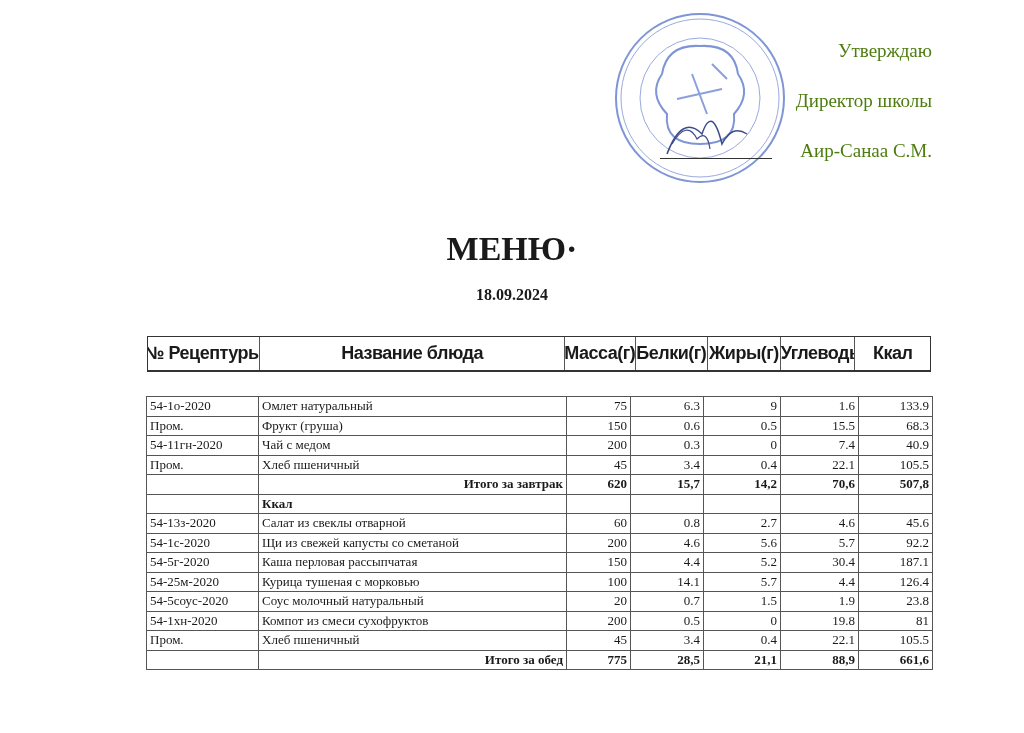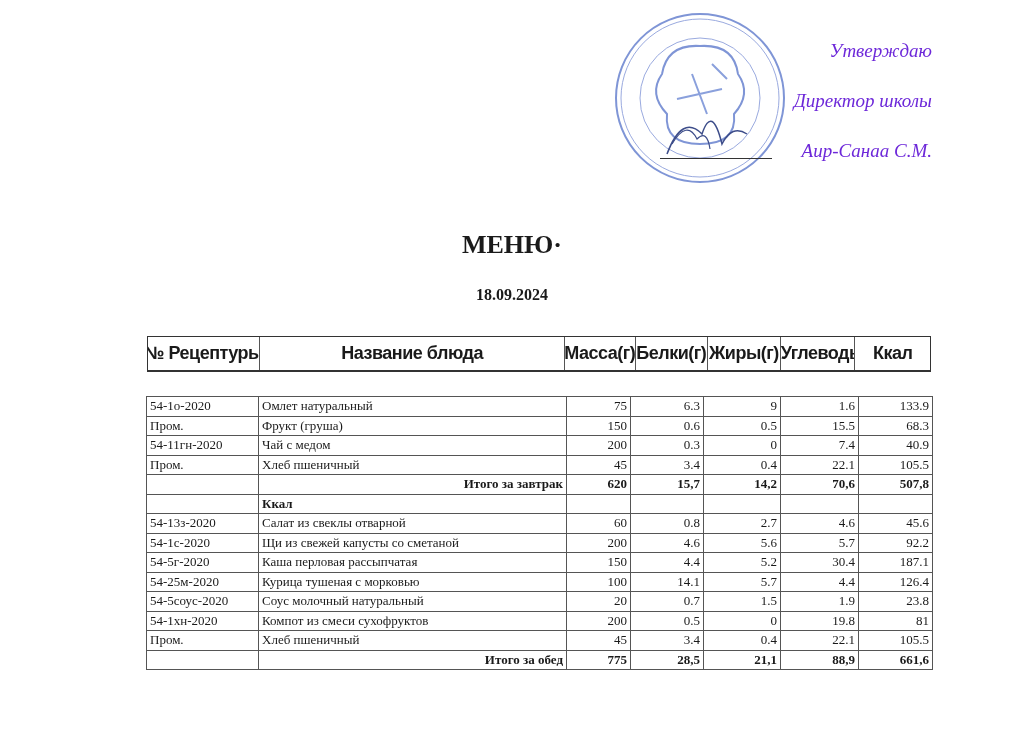--- a/index.html
+++ b/index.html
@@ -1,24 +1,24 @@
 <!DOCTYPE html>
 <html><head>
 <meta charset="utf-8">
 <style>
   html, body { margin:0; padding:0; background:#ffffff; }
   body { width:1024px; height:733px; position:relative; overflow:hidden; font-family:"Liberation Serif", serif; color:#1a1a1a; }
   .stamp { position:absolute; left:612px; top:4px; width:175px; height:188px; }
-  .approve { position:absolute; right:92px; font-size:19px; color:#6d28d9;font-style:italic; }
+  .approve { position:absolute; right:92px; font-size:19px; color:#4d7c0f; }
   .approve.l1 { top:40px; }
   .approve.l2 { top:90px; }
   .approve.l3 { top:140px; }
   .sig-line { position:absolute; left:660px; top:158px; width:112px; border-bottom:1px solid #333; }
   .title { position:absolute; left:0; width:1024px; text-align:center; font-weight:bold; }
-  .title.t1 { top:230px; font-size:26px; }
+  .title.t1 { top:230px; font-size:34px; }
   .title.t2 { top:286px; font-size:16px; }
   .hdr { position:absolute; left:147px; top:336px; width:782px; height:33px; border:1.5px solid #333; border-bottom-width:2.5px; display:flex; font-family:"Liberation Sans Narrow","Liberation Sans",sans-serif; font-size:18px; font-weight:bold; }
   .hdr div { border-right:1px solid #555; display:flex; align-items:center; justify-content:center; white-space:nowrap; overflow:hidden; letter-spacing:-0.5px; }
   .hdr div:last-child { border-right:none; }
   table { position:absolute; left:146px; top:396px; border-collapse:collapse; font-size:13px; }
   td { border:1px solid #555; height:18.5px; padding:0 3px; line-height:18px; white-space:nowrap; }
   td.num { text-align:right; }
   tr.total td { font-weight:bold; }
   tr.total td.lbl { text-align:right; }
   tr.section td.lbl { font-weight:bold; }

